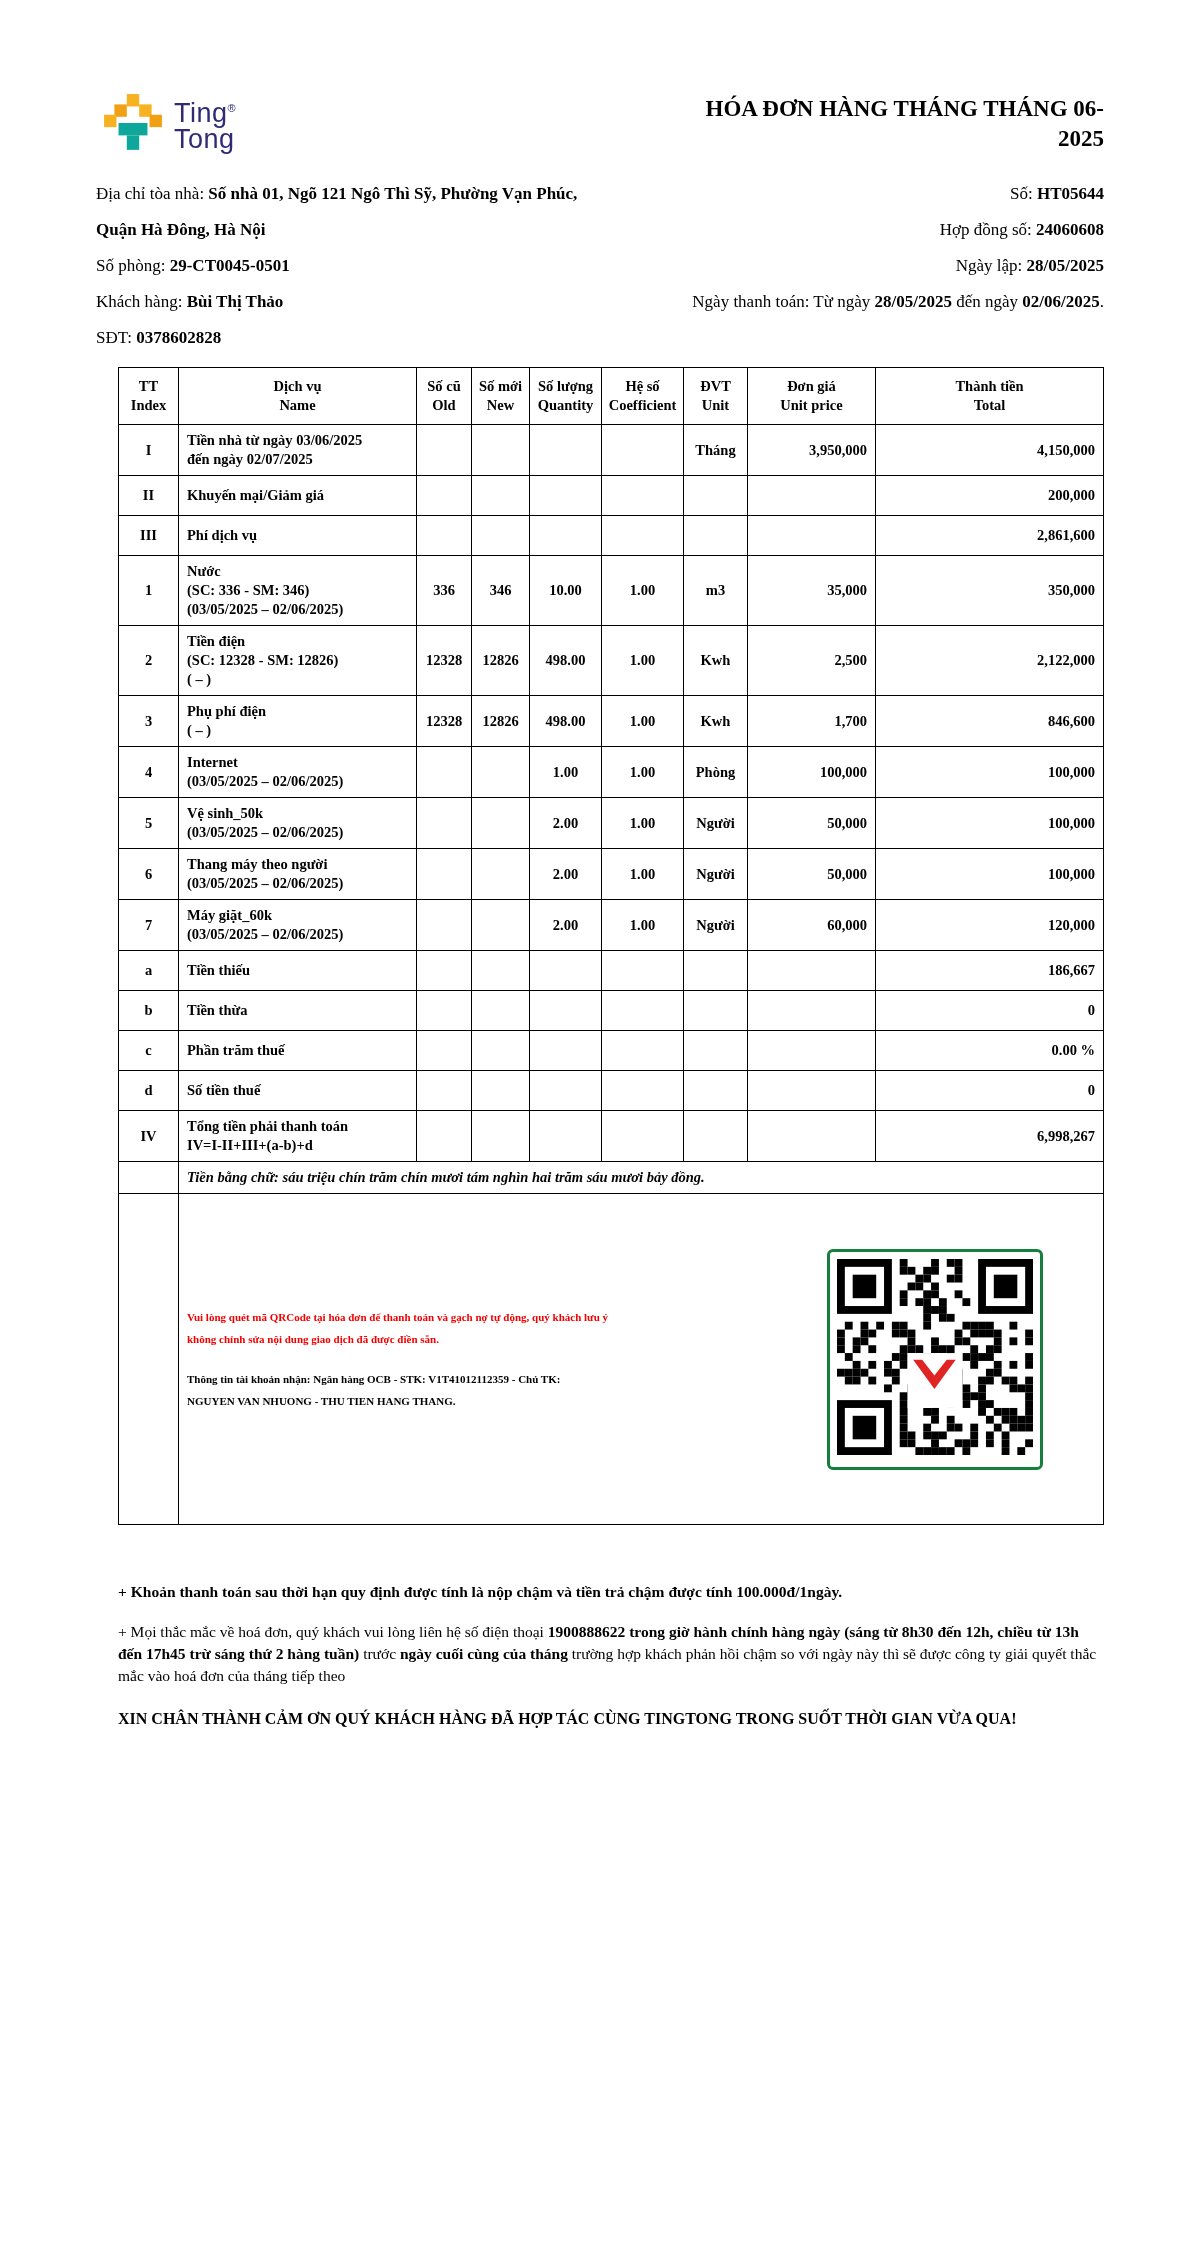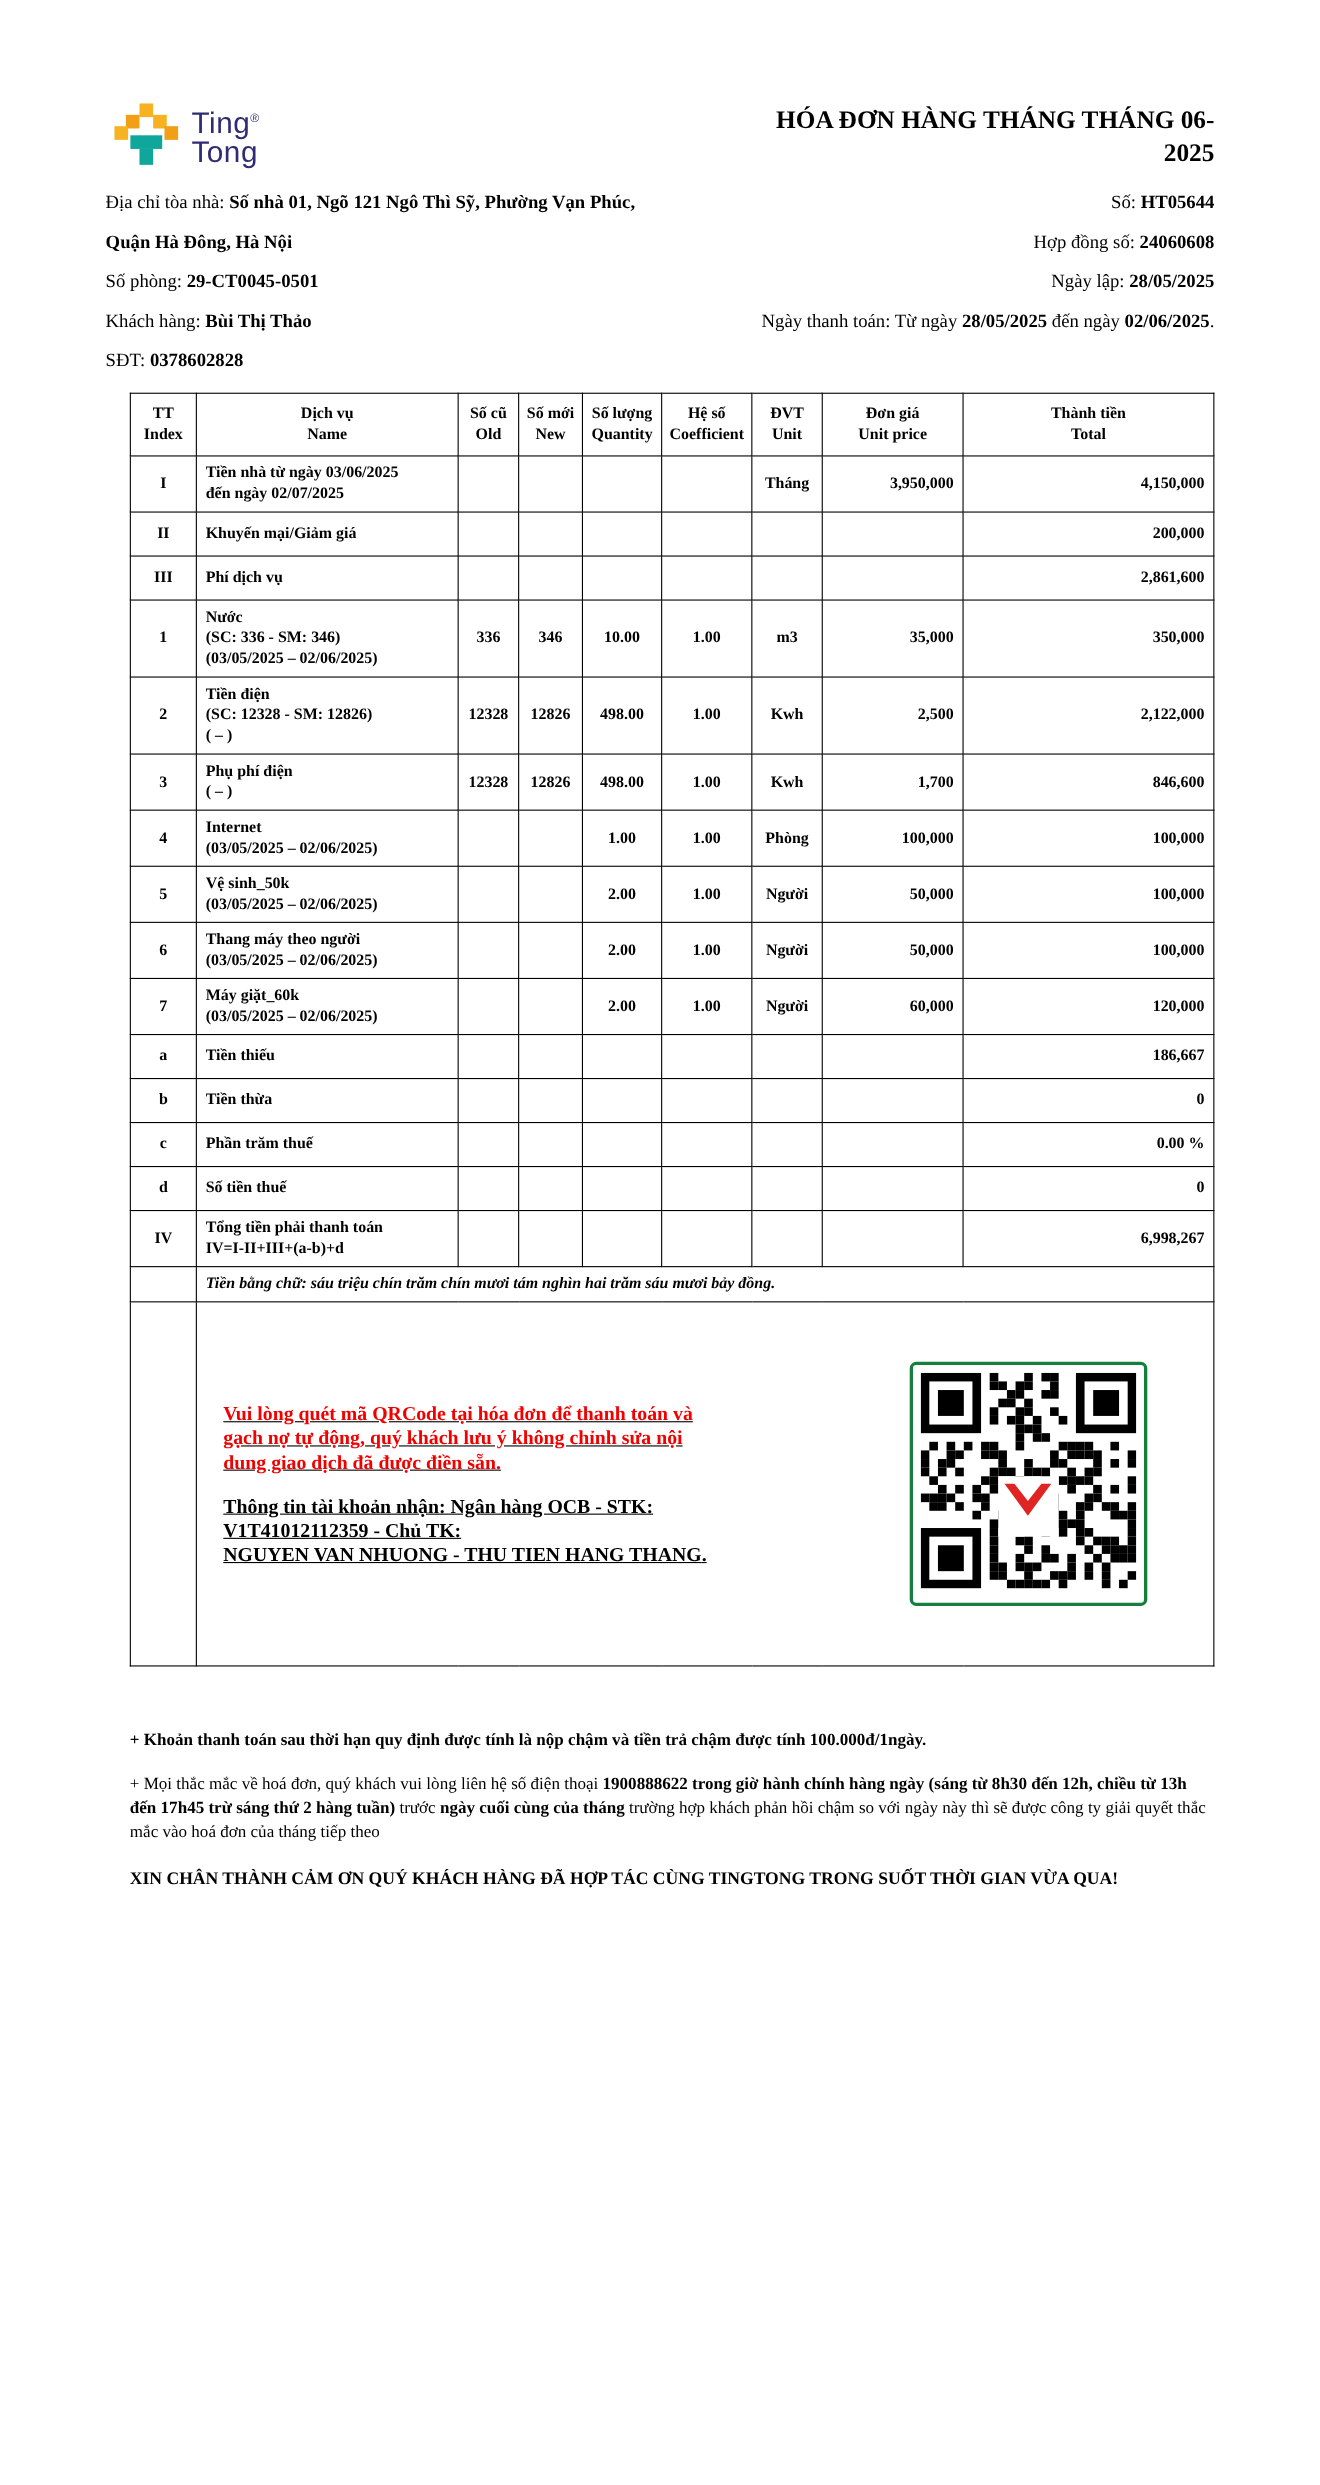--- a/index.html
+++ b/index.html
@@ -17,21 +17,21 @@
   .logo{display:flex;align-items:center;gap:10px;margin-left:6px;}
   .logo-text{
     font-family:"Liberation Sans","DejaVu Sans",sans-serif;
     font-weight:normal;font-size:27px;line-height:26px;color:#302C74;letter-spacing:.5px;
   }
   .logo-text .reg{font-size:11px;vertical-align:super;}
   .title{
     text-align:right;font-weight:bold;font-size:23px;line-height:30px;max-width:640px;margin-top:2px;
   }
   
-  .info{display:flex;justify-content:space-between;margin-top:12px;font-size:17px;gap:11px;}
+  .info{display:flex;justify-content:space-between;margin-top:22px;font-size:17px;gap:11px;}
   .info p{margin:0;line-height:36px;}
   .info-left{width:492px;}
   .info-right{text-align:right;max-width:560px;}
   .b{font-weight:bold;}
   
   table.inv{
     border-collapse:collapse;margin:11px 0 0 22px;table-layout:fixed;width:985px;
     font-size:14.5px;
   }
   table.inv th,table.inv td{
@@ -42,21 +42,21 @@
   td.idx{text-align:center;}
   td.name{text-align:left;padding-left:11px;}
   td.num{text-align:center;}
   td.price,td.total{text-align:right;padding-right:10px;}
   tr.sp td{padding-top:10px;padding-bottom:10px;}
   .words-cell{font-weight:normal;font-style:italic;padding-left:14px;}
   .words-cell .wv{font-weight:bold;}
   
   .qr-cell{font-weight:normal;padding:0 14px;}
   .qr-wrap{display:flex;align-items:center;min-height:318px;}
-  .qr-text{width:452px;font-size:18px;line-height:22px;margin-left:16px;text-decoration:underline;}
+  .qr-text{width:452px;font-size:11px;line-height:22px;margin-left:0;}
   .qr-red{color:#f20000;margin:0 0 18px 0;}
   .qr-acc{margin:0;}
   .qr-box{
     margin-left:auto;margin-right:52px;
     border:3px solid #15803d;border-radius:6px;padding:7px;background:#fff;
   }
   
   .notes{margin-top:56px;margin-left:22px;width:985px;font-size:15.5px;line-height:22px;}
   .notes h3{font-size:16px;margin:0 0 20px 0;}
   .note1{font-weight:bold;margin:0 0 18px 0;}

